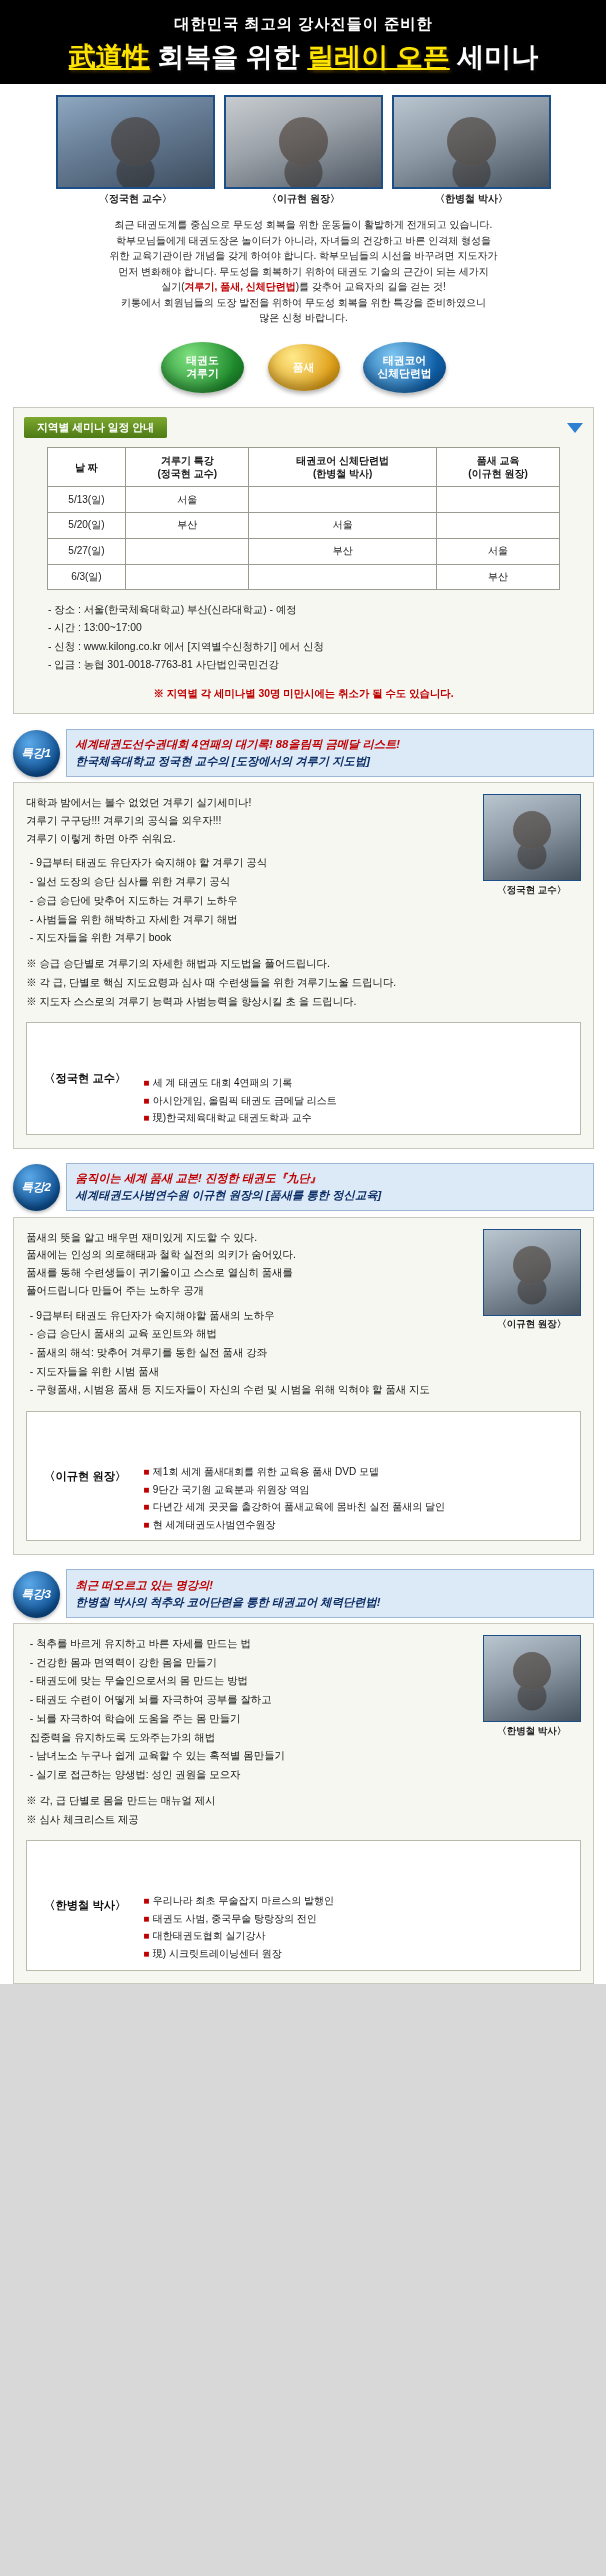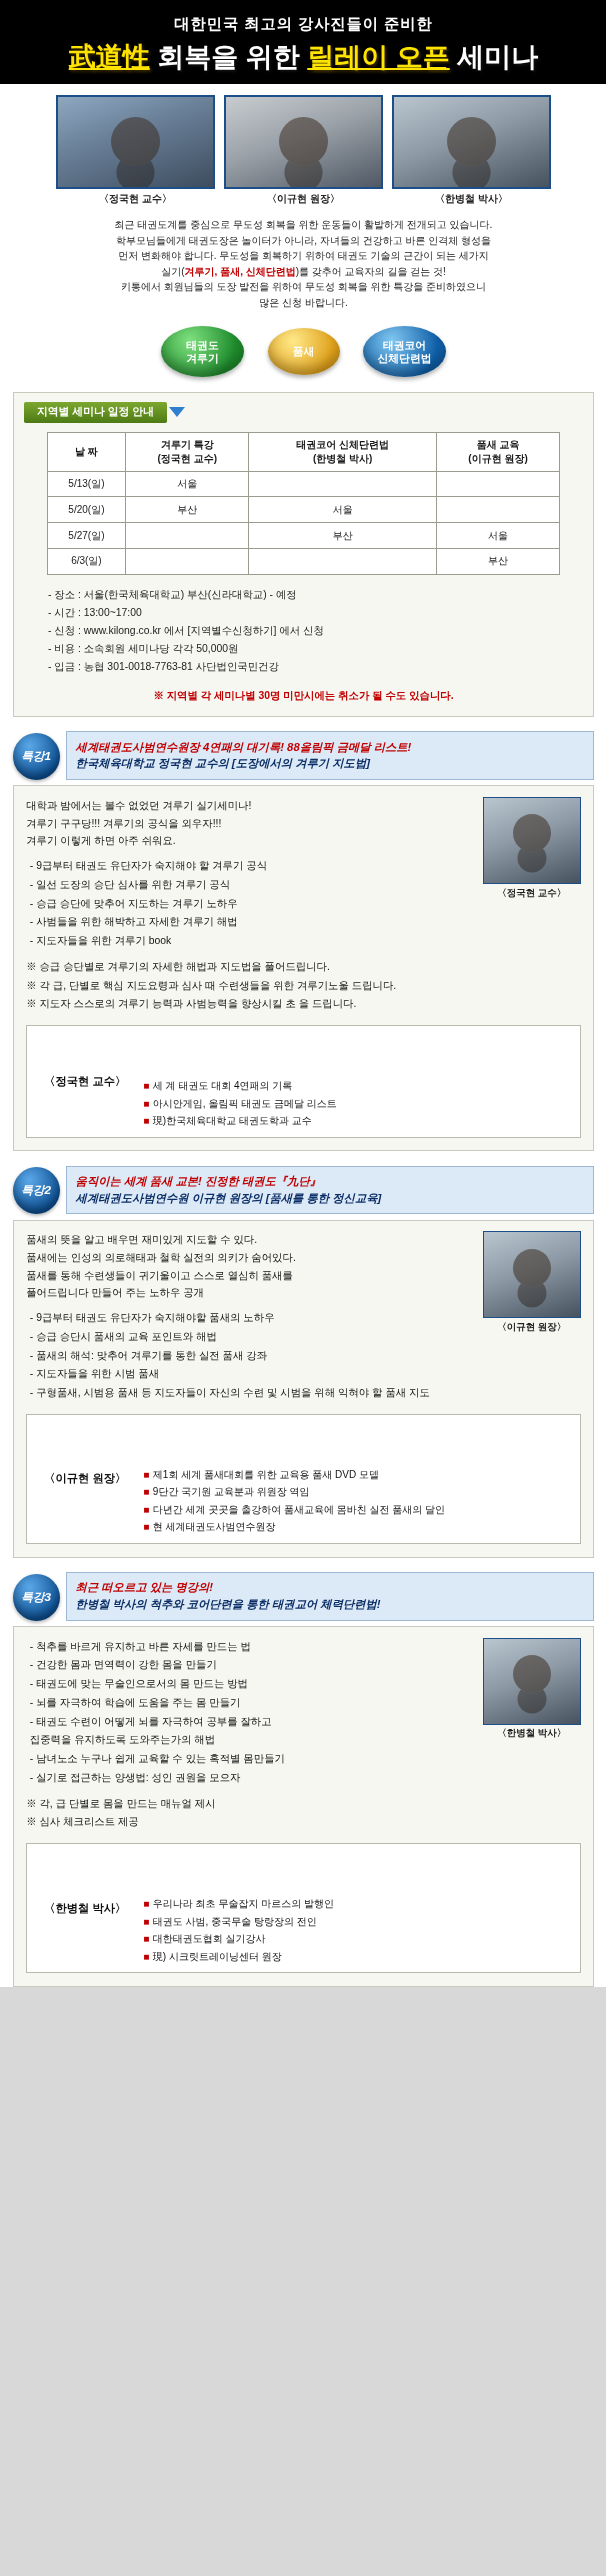--- a/index.html
+++ b/index.html
@@ -120,21 +120,21 @@
   }
   .ribbon {
     display: inline-block;
     background: linear-gradient(180deg,#7ca82f,#4d7a14);
     color: #fff;
     font-size: 10.8px; font-weight: bold;
     padding: 3.6px 12.6px 3.6px 12.6px;
     border-radius: 1.8px;
     position: relative;
   }
-  .ribbon-row { display:flex; align-items:center; gap:2px; margin-bottom:9px; }
+  .ribbon-row { display:flex; align-items:center; gap:2px; margin-bottom:9px;justify-content:space-between; }
   .ribbon-arrow {
     width: 0; height: 0;
     border-left: 8.1px solid transparent;
     border-right: 8.1px solid transparent;
     border-top: 10px solid #2f7fd0;
   }
   table.sched {
     width: 92%;
     margin: 0 auto;
     border-collapse: collapse;
@@ -265,20 +265,21 @@
       </div>
       <div class="photo-cell">
         <div class="photo-frame ph-c"></div>
         <div class="photo-cap">〈한병철 박사〉</div>
       </div>
     </div>
 
     <div class="intro">
       <div>최근 태권도계를 중심으로 무도성 회복을 위한 운동들이 활발하게 전개되고 있습니다.</div>
       <div>학부모님들에게 태권도장은 놀이터가 아니라, 자녀들의 건강하고 바른 인격체 형성을</div>
+      <div>위한 교육기관이란 개념을 갖게 하여야 합니다. 학부모님들의 시선을 바꾸려면 지도자가</div>
       <div>먼저 변화해야 합니다. 무도성을 회복하기 위하여 태권도 기술의 근간이 되는 세가지</div>
       <div>
         <span>실기(</span><span class="hl">겨루기, 품새, 신체단련법</span><span>)를 갖추어 교육자의 길을 걷는 것!</span>
       </div>
       <div>키통에서 회원님들의 도장 발전을 위하여 무도성 회복을 위한 특강을 준비하였으니</div>
       <div>많은 신청 바랍니다.</div>
     </div>
 
     <div class="bubbles">
       <div class="bubble bub-green">
@@ -351,31 +352,30 @@
             <td></td>
             <td>부산</td>
           </tr>
         </tbody>
       </table>
 
       <div class="notes">
         <div>- 장소 : 서울(한국체육대학교) 부산(신라대학교) - 예정</div>
         <div>- 시간 : 13:00~17:00</div>
         <div>- 신청 : www.kilong.co.kr 에서 [지역별수신청하기] 에서 신청</div>
-        <div>- 비용 : 소속회원 세미나당 각각  50,000원</div>
         <div>- 입금 : 농협 301-0018-7763-81 사단법인국민건강</div>
       </div>
       <div class="warn">※ 지역별 각 세미나별 30명 미만시에는 취소가 될 수도 있습니다.</div>
     </div>
 
     <div class="feature">
       <div class="feat-head">
         <div class="badge">특강1</div>
         <div class="feat-title-box">
-          <div class="rd">세계태권도사범연수원장 4연패의 대기록! 88올림픽 금메달 리스트!</div>
+          <div class="rd">세계태권도선수권대회 4연패의 대기록! 88올림픽 금메달 리스트!</div>
           <div>한국체육대학교 정국현 교수의 [도장에서의 겨루기 지도법]</div>
         </div>
       </div>
       <div class="feat-body">
         <div class="side-photo">
           <div class="frame"></div>
           <div class="cap">〈정국현 교수〉</div>
         </div>
         <div class="feat-lead">
           <div>대학과 밤에서는 볼수 없었던 겨루기 실기세미나!</div>
@@ -455,22 +455,22 @@
       </div>
       <div class="feat-body">
         <div class="side-photo">
           <div class="frame"></div>
           <div class="cap">〈한병철 박사〉</div>
         </div>
         <div class="feat-list">
           <div>- 척추를 바르게 유지하고 바른 자세를 만드는 법</div>
           <div>- 건강한 몸과 면역력이 강한 몸을 만들기</div>
           <div>- 태권도에 맞는 무술인으로서의 몸 만드는 방법</div>
+          <div>- 태권도 수련이 어떻게 뇌를 자극하여 공부를  잘하고</div>
           <div>- 뇌를 자극하여 학습에 도움을 주는 몸 만들기</div>
-          <div>- 태권도 수련이 어떻게 뇌를 자극하여 공부를  잘하고</div>
           <div>  집중력을 유지하도록 도와주는가의 해법</div>
           <div>- 남녀노소 누구나 쉽게 교육할 수 있는 혹적별 몸만들기</div>
           <div>- 실기로 접근하는 양생법: 성인 권원을 모으자</div>
         </div>
         <div class="clear"></div>
         <div class="feat-foot">
           <div>※ 각, 급 단별로 몸을 만드는 매뉴얼 제시</div>
           <div>※ 심사 체크리스트 제공</div>
         </div>
         <div class="profile">

